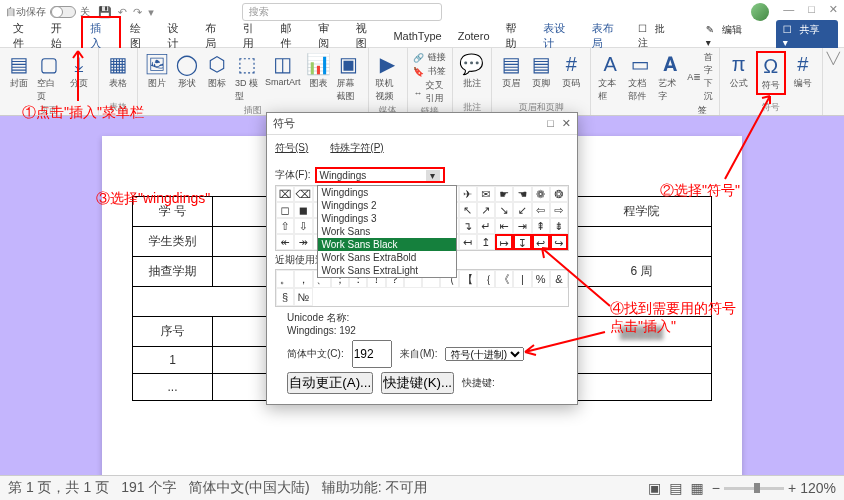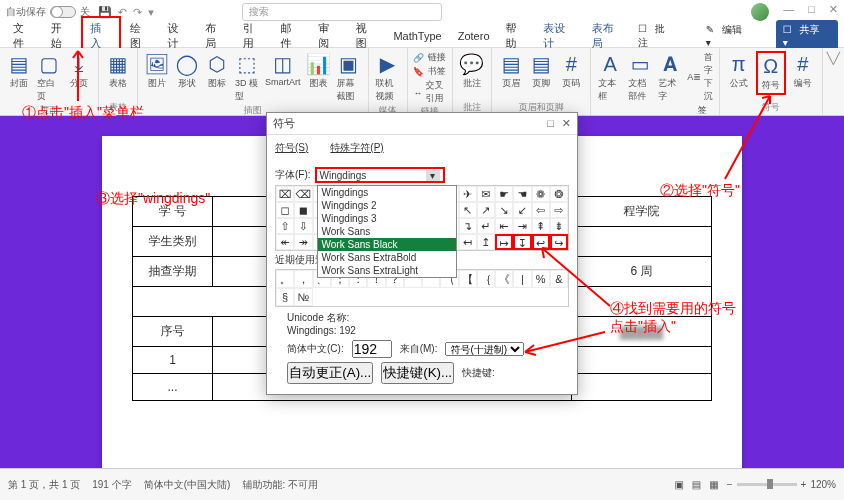--- a/index.html
+++ b/index.html
@@ -22,21 +22,21 @@
 .ribbon{height:68px;background:#f6f6f6;display:flex;border-bottom:1px solid #ccc;position:relative}
 .group{border-right:1px solid #ddd;padding:3px 6px 1px;display:flex;flex-direction:column;align-items:center;justify-content:space-between}
 .grplabel{font-size:9px;color:#888;margin-top:auto}
 .btns{display:flex;gap:4px;align-items:flex-start}
 .btn{display:flex;flex-direction:column;align-items:center;gap:1px;font-size:9px;color:#555;cursor:pointer;padding:1px}
 .ico{width:20px;height:20px;display:flex;align-items:center;justify-content:center;font-size:16px;color:#2b579a}
 .ico.lg{width:24px;height:24px;font-size:20px}
 .stack{display:flex;flex-direction:column;gap:1px;font-size:9px;color:#555}
 .stack>div{display:flex;align-items:center;gap:3px;cursor:pointer}
 .highlight-symbol{border:2px solid red;padding:1px}
-.document{position:absolute;top:116px;left:0;right:0;bottom:20px;background:#6d28d9;display:flex;justify-content:center;padding-top:20px}
+.document{position:absolute;top:116px;left:0;right:0;bottom:20px;background:#c4b5fd;display:flex;justify-content:center;padding-top:20px}
 .page{width:640px;background:#fff;box-shadow:0 2px 6px rgba(0,0,0,.2);padding:60px 30px}
 table.doc{width:100%;border-collapse:collapse}
 table.doc td{border:1px solid #000;padding:6px 10px;font-size:12px;text-align:center}
 .blur{filter:blur(2px);color:#888}
 .dialog{position:absolute;top:112px;left:266px;width:312px;background:#fff;border:1px solid #888;box-shadow:0 4px 16px rgba(0,0,0,.3);z-index:100}
 .dlg-title{height:22px;display:flex;align-items:center;padding:0 6px;font-size:11px;border-bottom:1px solid #ddd}
 .dlg-title .wbtns{margin-left:auto;display:flex;gap:8px;color:#666;cursor:pointer}
 .dlg-body{padding:6px 8px;font-size:10px}
 .dlg-tabs{display:flex;gap:22px;margin-bottom:12px}
 .dlg-tabs span{cursor:pointer;text-decoration:underline;color:#333}
@@ -46,29 +46,29 @@
 .fontsel .arrow{margin-left:auto;background:#ddd;width:14px;text-align:center}
 .dropdown{position:absolute;top:16px;left:0;width:140px;background:#fff;border:1px solid #888;z-index:10}
 .dropdown div{padding:1px 4px;cursor:pointer;font-size:10px}
 .dropdown div.sel{background:#15803d;color:#fff}
 .symgrid{display:grid;grid-template-columns:repeat(16,1fr);gap:0;border:1px solid #ccc;margin:2px 0}
 .symgrid span{border:1px solid #eee;text-align:center;font-size:11px;height:16px;line-height:15px;cursor:pointer}
 .symgrid span.hl{border:2px solid red;position:relative;z-index:5}
 .recent{display:grid;grid-template-columns:repeat(16,1fr);gap:0;border:1px solid #ccc;margin:2px 0}
 .recent span{border:1px solid #eee;text-align:center;font-size:11px;height:18px;line-height:17px}
 .dlg-info{display:flex;gap:8px;align-items:center;margin:4px 12px;font-size:10px}
-.dlg-info input{width:40px;height:18px;font-size:14px}
+.dlg-info input{width:40px;height:28px;font-size:12px}
 .dlg-info select{height:14px;font-size:10px}
 .dlg-foot{display:flex;gap:6px;justify-content:flex-start;padding:6px 8px;border-top:1px solid #ddd}
 .dlg-foot button{font-size:10px;padding:2px 10px;cursor:pointer}
 .dlg-foot .spacer{flex:1}
 .dlg-foot button.hl{border:2px solid red}
 .annot{position:absolute;color:red;font-size:14px;z-index:200;pointer-events:none}
 .arrow-red{position:absolute;z-index:199;pointer-events:none}
-.statusbar{position:absolute;bottom:0;left:0;right:0;height:32px;background:#f6f6f6;border-top:1px solid #ccc;display:flex;align-items:center;padding:0 8px;font-size:10px;color:#555;gap:12px}
+.statusbar{position:absolute;bottom:0;left:0;right:0;height:25px;background:#f6f6f6;border-top:1px solid #ccc;display:flex;align-items:center;padding:0 8px;font-size:14px;color:#555;gap:12px}
 .statusbar .right{margin-left:auto;display:flex;gap:8px;align-items:center}
 .zoom{display:flex;align-items:center;gap:4px}
 .zoomslider{width:60px;height:3px;background:#ccc;position:relative}
 .zoomslider::after{content:"";position:absolute;width:6px;height:10px;background:#888;left:30px;top:-4px}
 </style>
 </head>
 <body>
 
 <div class="titlebar">
   <div class="autosave">

